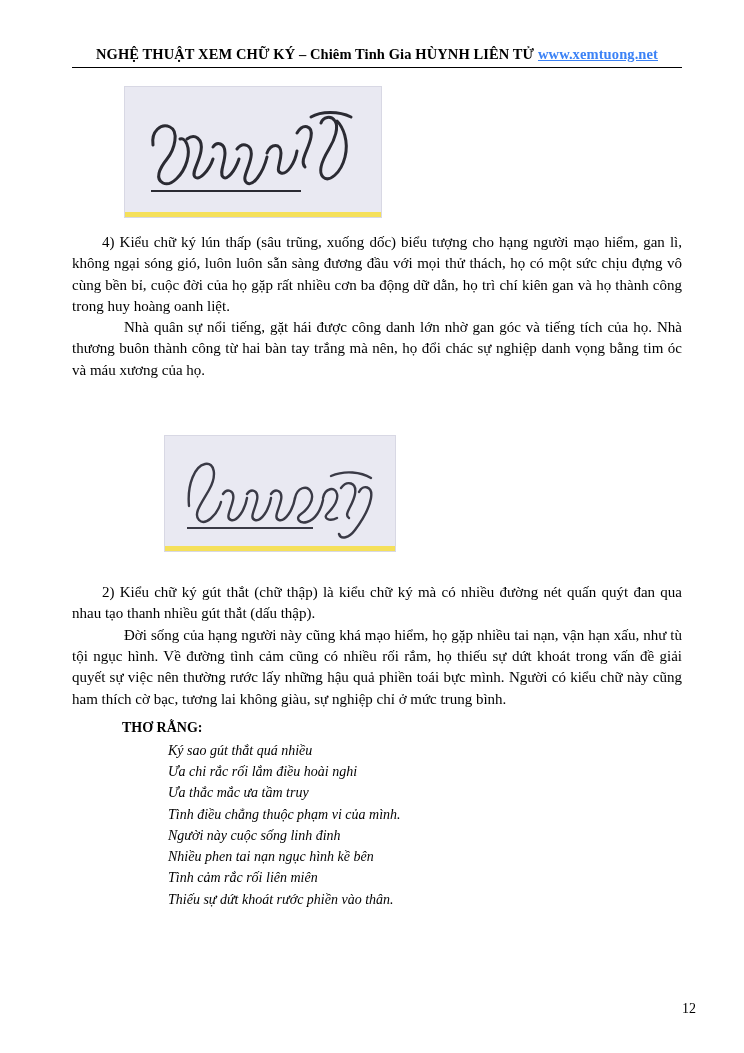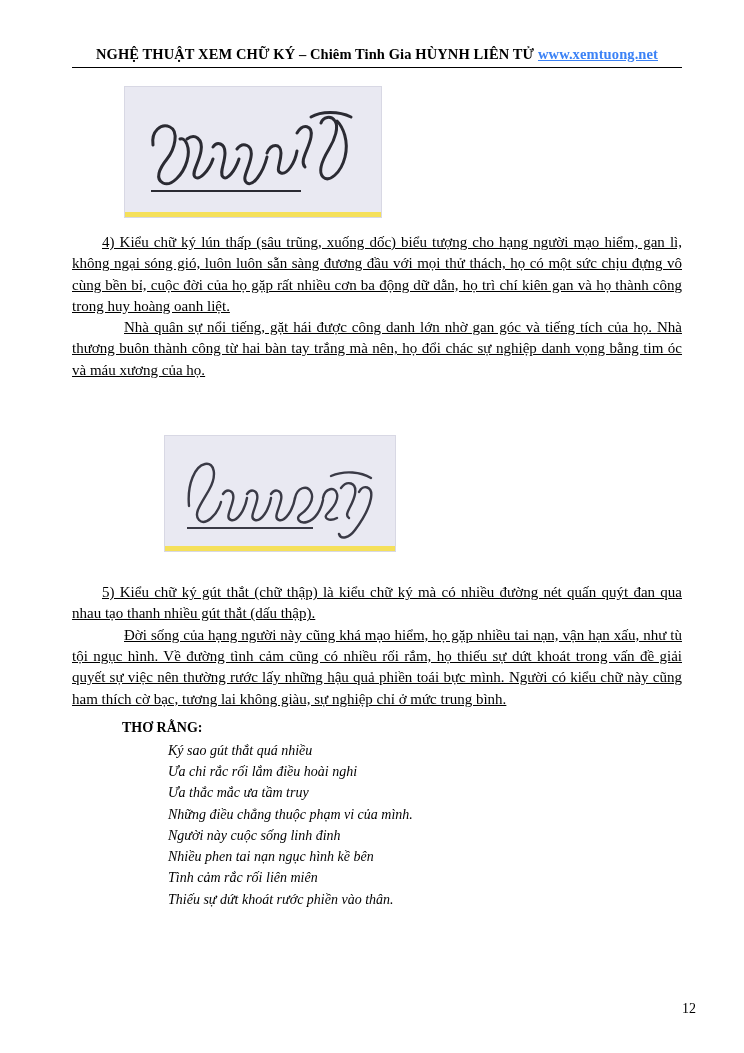--- a/index.html
+++ b/index.html
@@ -71,21 +71,20 @@
   #sig1 { width: 258px; height: 132px; margin-left: 52px; margin-top: 18px; }
   #sig2 { width: 232px; height: 117px; margin-left: 92px; margin-top: 24px; }
 
   
   .para {
     font-size: 15px;
     line-height: 1.42;
     text-align: justify;
     margin: 0;
     text-indent: 30px;
-    text-decoration: underline;
   }
   .para.indent-more { text-indent: 52px; }
   .block { margin-top: 14px; }
   .gap-lg { margin-top: 30px; }
 
   .section-title {
     font-size: 14px;
     font-weight: bold;
     margin: 10px 0 0 50px;
   }
@@ -153,30 +152,30 @@
           <path d="M194 56 C198 48, 208 50, 206 62 C204 74, 196 86, 190 94 C184 102, 176 104, 174 98"></path>
           <path d="M166 40 C180 34, 196 36, 206 42"></path>
         </g>
         <path d="M22 92 L148 92" stroke="#3a3a46" stroke-width="1.8" fill="none"></path>
       </svg>
       <div class="underline-bar"></div>
     </div>
   </div>
 
   <div class="gap-lg">
-    <p class="para">5) Kiểu chữ ký gút thắt (chữ thập) là kiểu chữ ký mà có nhiều đường nét quấn quýt đan qua nhau tạo thanh nhiều gút thắt (dấu thập).</p>
+    <p class="para">2) Kiểu chữ ký gút thắt (chữ thập) là kiểu chữ ký mà có nhiều đường nét quấn quýt đan qua nhau tạo thanh nhiều gút thắt (dấu thập).</p>
     <p class="para indent-more">Đời sống của hạng người này cũng khá mạo hiểm, họ gặp nhiều tai nạn, vận hạn xấu, như tù tội ngục hình. Về đường tình cảm cũng có nhiều rối rắm, họ thiếu sự dứt khoát trong vấn đề giải quyết sự việc nên thường rước lấy những hậu quả phiền toái bực mình. Người có kiểu chữ này cũng ham thích cờ bạc, tương lai không giàu, sự nghiệp chỉ ở mức trung bình.</p>
 
     <div class="section-title">THƠ RẰNG:</div>
 
     <div class="poem">
       <div>Ký sao gút thắt quá nhiều</div>
       <div>Ưa chi rắc rối lắm điều hoài nghi</div>
       <div>Ưa thắc mắc ưa tầm truy</div>
-      <div>Những điều chẳng thuộc phạm vi của mình.</div>
+      <div>Tình điều chẳng thuộc phạm vi của mình.</div>
       <div>Người này cuộc sống linh đinh</div>
       <div>Nhiều phen tai nạn ngục hình kề bên</div>
       <div>Tình cảm rắc rối liên miên</div>
       <div>Thiếu sự dứt khoát rước phiền vào thân.</div>
     </div>
   </div>
 
   <div class="page-number">12</div>
 </div>
 

